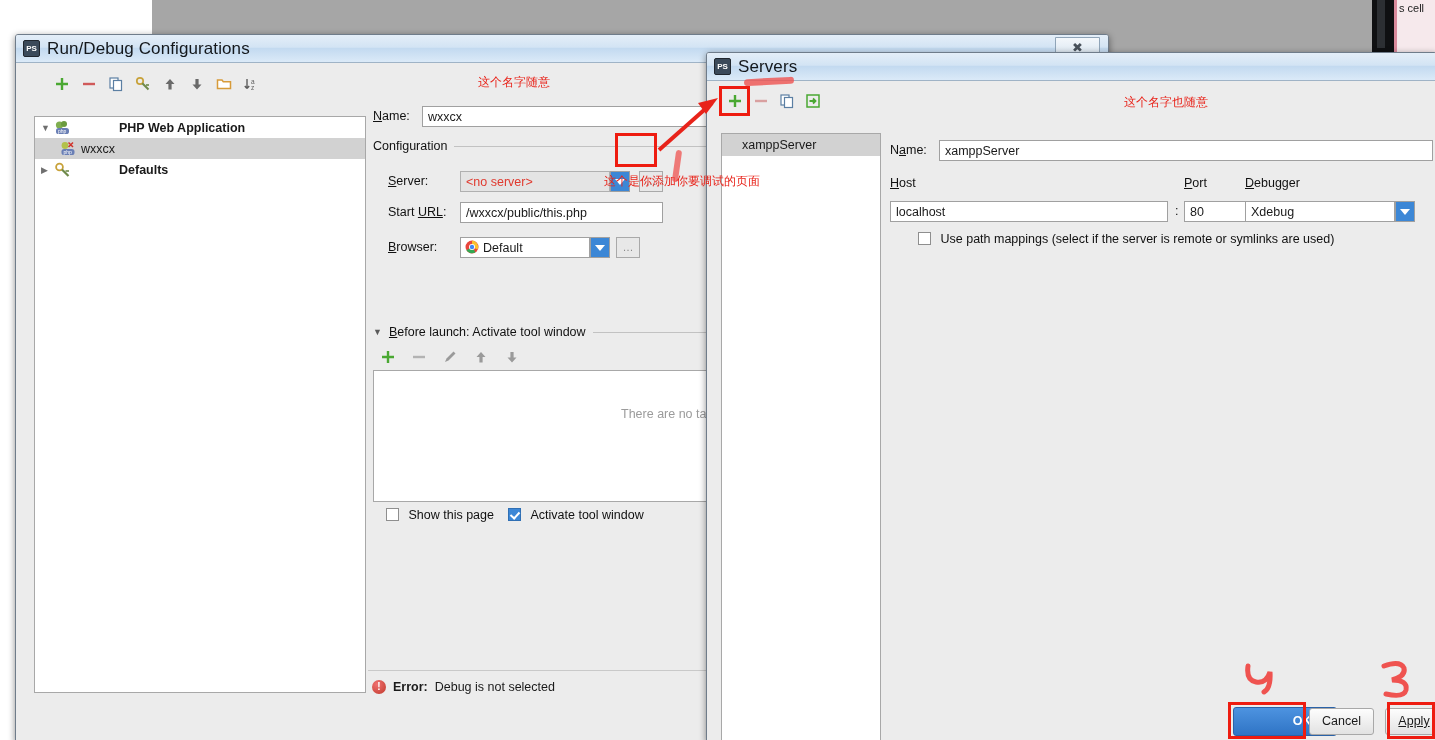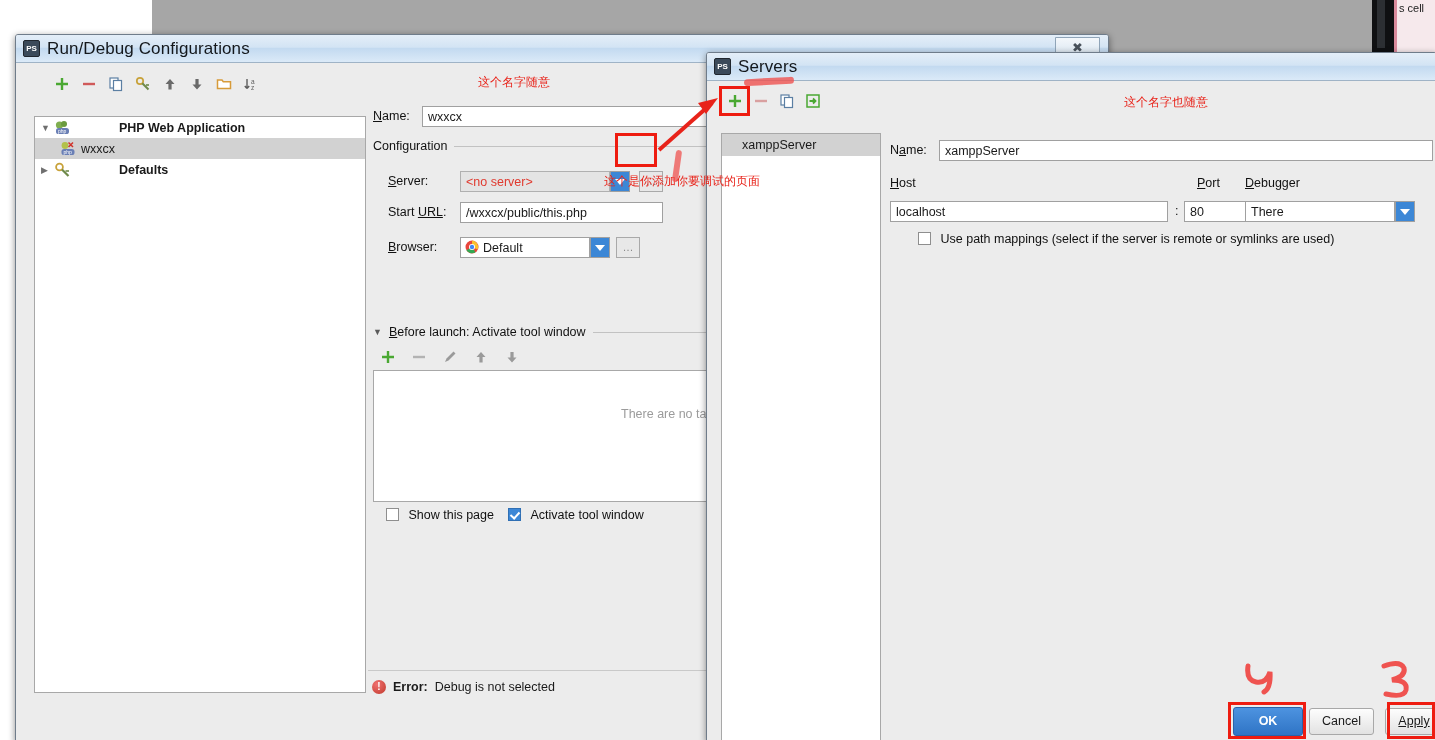--- a/index.html
+++ b/index.html
@@ -348,49 +348,49 @@
     <div style="position:absolute;left:180px;top:46px;width:540px;">
 
       <div class="lbl" style="position:absolute;left:3px;top:16px;">
         N<span class="u">a</span>me:
       </div>
       <div class="field" style="position:absolute;left:52px;top:13px;width:494px;">xamppServer</div>
 
       <div class="lbl" style="position:absolute;left:3px;top:49px;">
         <span class="u">H</span>ost
       </div>
-      <div class="lbl" style="position:absolute;left:297px;top:49px;margin-left:13px;">
+      <div class="lbl" style="position:absolute;left:297px;top:49px;">
         <span class="u">P</span>ort
       </div>
       <div class="lbl" style="position:absolute;left:358px;top:49px;">
         <span class="u">D</span>ebugger
       </div>
 
       <div class="field" style="position:absolute;left:3px;top:74px;width:278px;">localhost</div>
       <div class="lbl" style="position:absolute;left:288px;top:77px;">:</div>
       <div class="field" style="position:absolute;left:297px;top:74px;width:64px;">80</div>
-      <div class="field" style="position:absolute;left:358px;top:74px;width:150px;">There</div>
+      <div class="field" style="position:absolute;left:358px;top:74px;width:150px;">Xdebug</div>
       <div class="combo-arrow" style="position:absolute;left:508px;top:74px;border:1px solid #a0a0a0;">
           <i></i>
         </div>
 
       <div style="position:absolute;left:5px;top:105px;margin-left:26px;">
         <span class="cbox"></span>
         <span class="lbl" style="margin-left:6px;">Use path mappings (select if the server is remote or symlinks are used)</span>
       </div>
 
     </div>
 
     <div style="position:absolute;left:1229px;top:0;"></div>
   </div>
 </div>
 
 <div style="position:absolute;left:1233px;top:707px;width:68px;height:27px;
             background:linear-gradient(to bottom,#4d93e0,#2f74c5);border:1px solid #2a62a8;
-            border-radius:3px;color:#fff;font-size:12.5px;font-weight:bold;text-align:center;line-height:26px;">OK</div>
+            border-radius:3px;color:#fff;font-size:12.5px;font-weight:bold;text-align:center;line-height:26px;padding-left:34px;">OK</div>
 <div style="position:absolute;left:1309px;top:708px;width:63px;height:25px;
             background:linear-gradient(to bottom,#fdfdfd,#e2e2e2);border:1px solid #a8a8a8;
             border-radius:3px;font-size:12.5px;text-align:center;line-height:24px;">Cancel</div>
 <div style="position:absolute;left:1385px;top:708px;width:56px;height:25px;
             background:linear-gradient(to bottom,#fdfdfd,#e2e2e2);border:1px solid #a8a8a8;
             border-radius:3px;font-size:12.5px;text-align:center;line-height:24px;">
   <span class="u">Apply</span>
 </div>
 
 <div class="ann-text" style="left:478px;top:74px;">这个名字随意</div>

